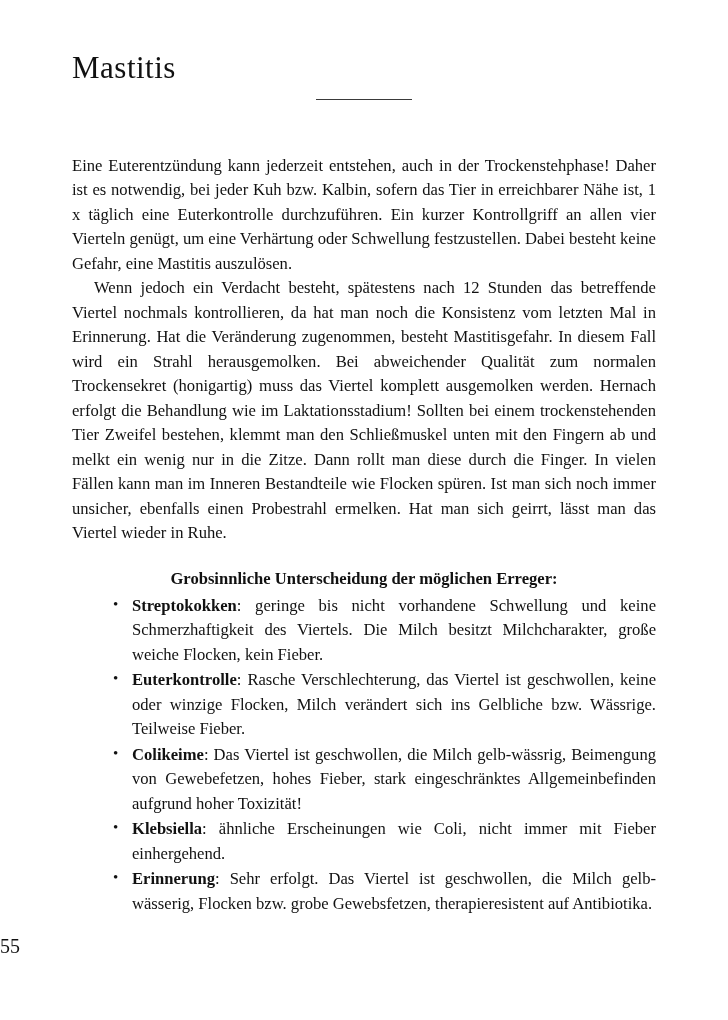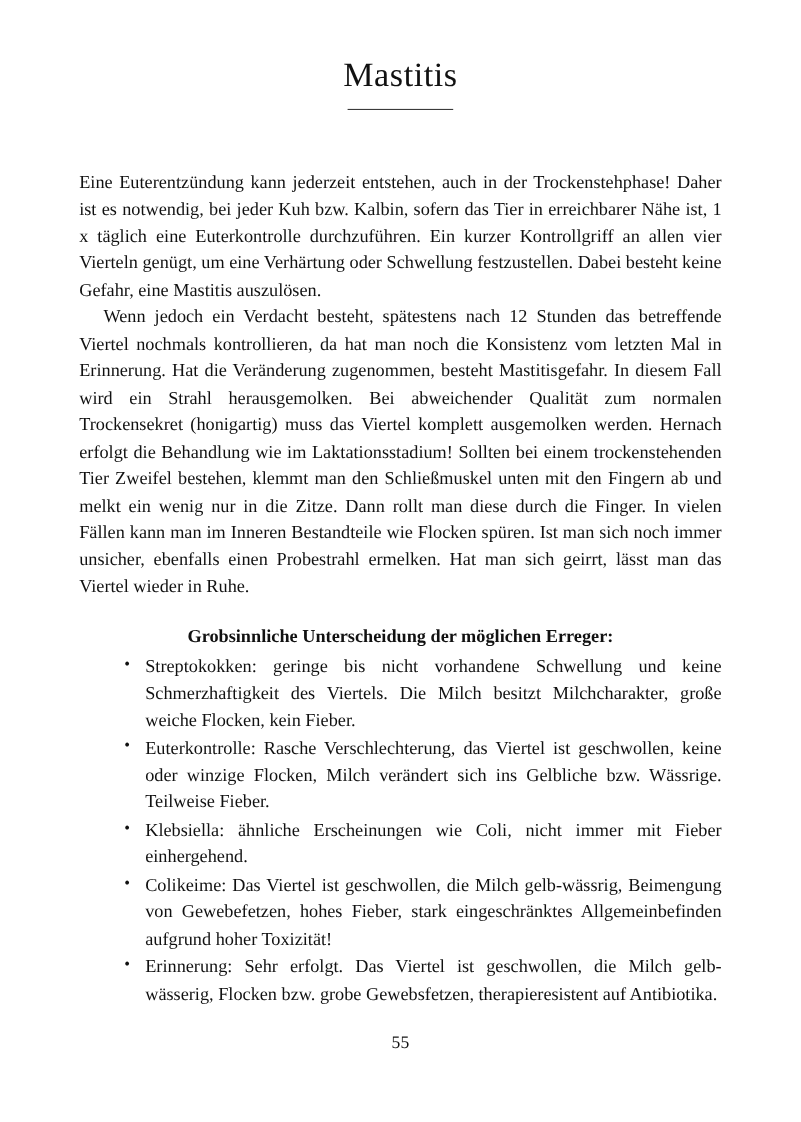--- a/index.html
+++ b/index.html
@@ -15,21 +15,20 @@
     overflow: hidden;
   }
   .page {
     position: relative;
     width: 728px;
     height: 1020px;
     box-sizing: border-box;
     padding: 0 72px;
   }
   .title {
-    text-align: center;
     font-size: 31px;
     font-weight: normal;
     letter-spacing: 0.5px;
     margin: 0;
     padding-top: 50px;
     color: #111111;
   }
   .title-rule {
     width: 96px;
     height: 1px;
@@ -72,29 +71,28 @@
   }
   ul.pathogens > li::before {
     content: "\2022";
     position: absolute;
     left: -19px;
     top: -1px;
     font-size: 15px;
     color: #111111;
   }
   .term {
-    font-weight: normal;
+    font-weight: bold;
   }
   .page-number {
     position: absolute;
     left: 0;
     right: 0;
     bottom: 62px;
-    text-align: center;
-    font-size: 16px;
+    font-size: 20px;
     color: #111111;
   }
 </style>
 </head>
 <body>
 
 <div class="page">
 
   <h1 class="title">Mastitis</h1>
   <div class="title-rule"></div>
@@ -106,24 +104,24 @@
     <p class="section-heading">Grobsinnliche Unterscheidung der möglichen Erreger:</p>
 
     <ul class="pathogens">
       <li>
         <span class="term">Streptokokken</span><span>: geringe bis nicht vorhandene Schwellung und keine Schmerzhaftigkeit des Viertels. Die Milch besitzt Milchcharakter, große weiche Flocken, kein Fieber.</span>
       </li>
       <li>
         <span class="term">Euterkontrolle</span><span>: Rasche Verschlechterung, das Viertel ist geschwollen, keine oder winzige Flocken, Milch verändert sich ins Gelbliche bzw. Wässrige. Teilweise Fieber.</span>
       </li>
       <li>
-        <span class="term">Klebsiella</span><span>: ähnliche Erscheinungen wie Coli, nicht immer mit Fieber einhergehend.</span>
+        <span class="term">Colikeime</span><span>: Das Viertel ist geschwollen, die Milch gelb-wässrig, Beimengung von Gewebefetzen, hohes Fieber, stark eingeschränktes Allgemeinbefinden aufgrund hoher Toxizität!</span>
       </li>
       <li>
-        <span class="term">Colikeime</span><span>: Das Viertel ist geschwollen, die Milch gelb-wässrig, Beimengung von Gewebefetzen, hohes Fieber, stark eingeschränktes Allgemeinbefinden aufgrund hoher Toxizität!</span>
+        <span class="term">Klebsiella</span><span>: ähnliche Erscheinungen wie Coli, nicht immer mit Fieber einhergehend.</span>
       </li>
       <li>
         <span class="term">Erinnerung</span><span>: Sehr erfolgt. Das Viertel ist geschwollen, die Milch gelb-wässerig, Flocken bzw. grobe Gewebsfetzen, therapieresistent auf Antibiotika.</span>
       </li>
     </ul>
   </div>
 
   <div class="page-number">55</div>
 
 </div>

